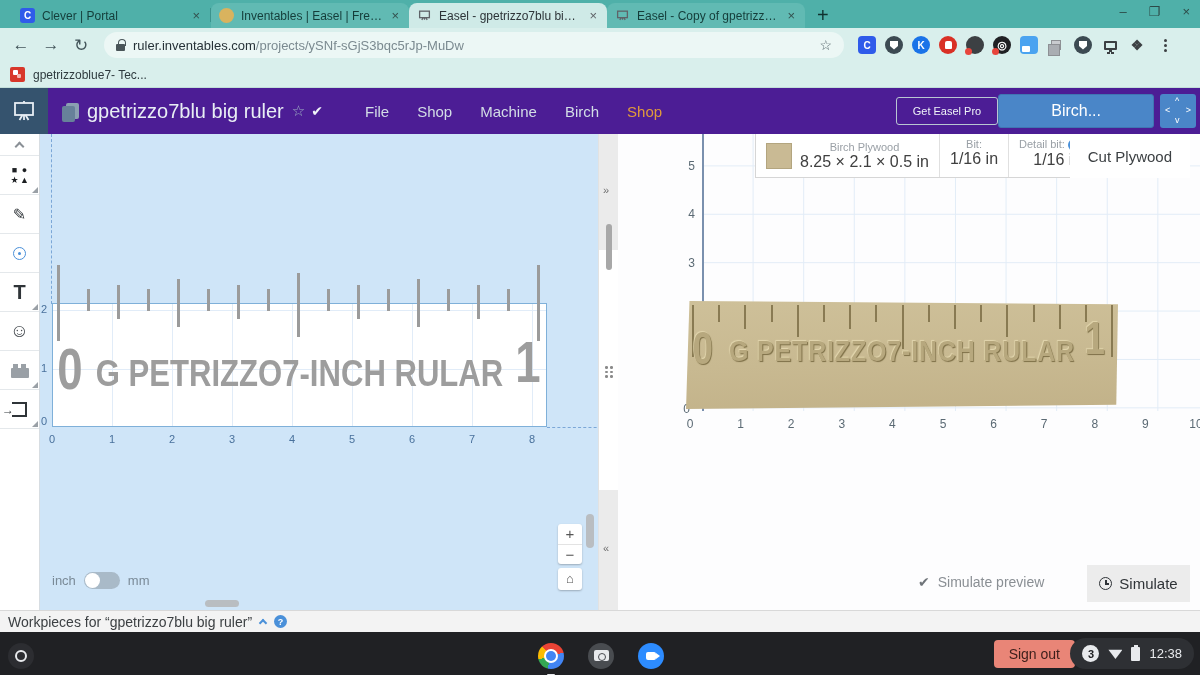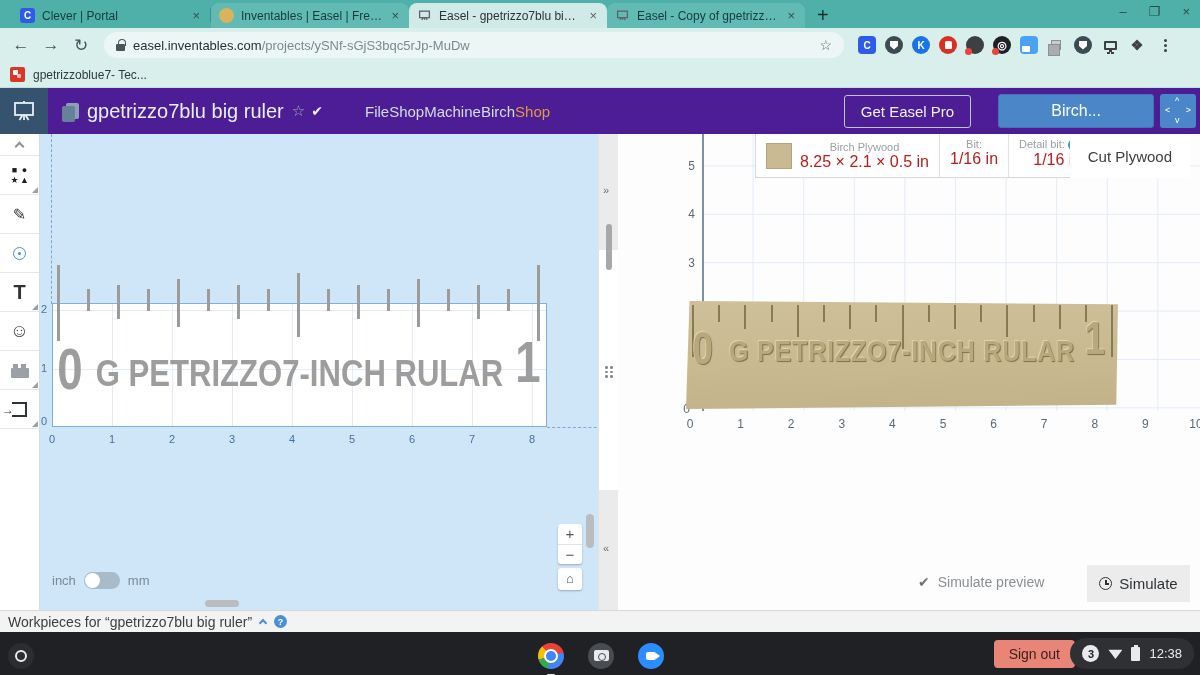--- a/index.html
+++ b/index.html
@@ -53,25 +53,25 @@
   .bmlabel{font-size:12px;color:#2e3a3e;}
 
   
   .ehead{height:46px;background:#4c1d95;display:flex;align-items:center;color:#dfe7ee;}
   .elogo{width:48px;height:46px;background:#35536e;display:flex;align-items:center;justify-content:center;}
   .docicon{width:13px;height:16px;background:#8ba0b2;border-radius:2px;position:relative;margin:0 8px 0 18px;}
   .docicon:before{content:"";position:absolute;left:-4px;top:3px;width:13px;height:16px;background:#5b7globalThis;background:#67819a;border-radius:2px;}
   .etitle{font-size:20px;color:#e8eef4;}
   .estar{color:#9db1c2;font-size:15px;margin-left:8px;}
   .echeck{color:#f0f4f8;font-size:14px;margin-left:6px;}
-  .emenus{display:flex;margin-left:42px;font-size:15px;color:#d3dde6;}
+  .emenus{display:flex;gap:28px;margin-left:42px;font-size:15px;color:#d3dde6;}
   .emenus .mi{cursor:pointer;}
   .emenus .shop{color:#e09a3c;}
   .ehead .spacer{flex:1;}
-  .getpro{border:1px solid #b9c6d2;border-radius:3px;color:#eef3f7;font-size:15px;padding:7px 16px;margin-right:27px;background:transparent;}
+  .getpro{border:1px solid #b9c6d2;border-radius:3px;color:#eef3f7;font-size:11px;padding:7px 16px;margin-right:0;background:transparent;}
   .carve{background:#4a86c8;border:1px solid #3f76b2;border-radius:3px;color:#fff;font-size:16px;padding:7px 52px;margin-right:6px;}
   .dpad{position:relative;width:36px;height:34px;background:#4a86c8;border-radius:3px;color:#fff;font-size:9px;margin-right:4px;}
   .dpad span{position:absolute;line-height:1;}
   .dpad .u{top:3px;left:15px;} .dpad .d{bottom:3px;left:15px;} .dpad .l{left:5px;top:12px;} .dpad .r{right:5px;top:12px;}
 
   
   .main{display:flex;height:476px;}
   .tools{width:40px;background:#fff;border-right:1px solid #d7dde2;display:flex;flex-direction:column;}
   .tcell{height:39px;border-bottom:1px solid #e4e8eb;display:flex;align-items:center;justify-content:center;position:relative;color:#2f3438;}
   .tcell.first{height:22px;color:#8a9096;}
@@ -129,21 +129,21 @@
     background:linear-gradient(178deg,#cec099 0%,#c8b991 55%,#c2b289 100%);
     clip-path:polygon(0.8% 0%,100% 3%,99.6% 96%,0% 100%);}
   .ptick{position:absolute;top:4px;width:2px;background:#7d6f47;opacity:.85;}
   .pnum{position:absolute;font-weight:700;font-size:46px;line-height:1;transform:scaleX(.8);
     color:#b7a87e;text-shadow:1px 1px 1px #7e7048,-1px -1px 1px #e2d6ae;}
   .ptext{position:absolute;left:0;width:100%;top:36px;text-align:center;font-weight:700;font-size:29px;letter-spacing:1px;transform:scaleX(.86);line-height:1;
     color:#b7a87e;text-shadow:1px 1px 1px #7e7048,-1px -1px 1px #e2d6ae;}
   .matcard{position:absolute;left:137px;top:0;height:44px;display:flex;background:#fff;border:1px solid #d6d6d6;border-top:none;}
   .mcsec{padding:4px 10px;border-right:1px solid #e0e0e0;text-align:center;}
   .mclabel{font-size:11px;color:#9aa0a6;}
-  .mcvalue{font-size:16px;color:#b91c1c;}
+  .mcvalue{font-size:16px;color:#404040;}
   .mcmat{display:flex;gap:8px;align-items:center;}
   .swatch{width:26px;height:26px;background:#c9ba94;border:1px solid #b3a57f;}
   .helpq{display:inline-flex;width:12px;height:12px;border-radius:50%;background:#4a90d9;color:#fff;font-size:9px;align-items:center;justify-content:center;font-weight:bold;}
   .closex{display:inline-block;border:1px solid #bcd4ee;color:#4a90d9;font-size:9px;line-height:10px;padding:0 3px;margin-left:3px;background:#fff;}
   .cutsettings{position:absolute;right:10px;top:0;height:44px;display:flex;align-items:center;padding:0 18px;font-size:15px;color:#3c4043;background:#fff;}
   .detrow{position:absolute;left:300px;top:440px;display:flex;align-items:center;gap:8px;font-size:14px;color:#8a8f94;}
   .detrow .ck{color:#6f7479;font-size:14px;}
   .simbtn{position:absolute;left:469px;top:431px;width:103px;height:37px;background:#ececec;display:flex;align-items:center;justify-content:center;gap:7px;font-size:15px;color:#2f3337;}
   .clockicon{width:13px;height:13px;border:1.5px solid #2f3337;border-radius:50%;position:relative;}
   .clockicon:before{content:"";position:absolute;left:5px;top:2px;width:1.5px;height:4px;background:#2f3337;}
@@ -226,21 +226,21 @@
       <span>×</span>
     </div>
   </div>
 
   <div class="toolbar">
     <span class="navbtn">←</span>
     <span class="navbtn">→</span>
     <span class="navbtn">↻</span>
     <div class="addr">
       <span class="lock"></span>
-      <span><span class="domain">easel.inventables.com</span><span class="path">/projects/ySNf-sGjS3bqc5rJp-MuDw</span></span>
+      <span><span class="domain">ruler.inventables.com</span><span class="path">/projects/ySNf-sGjS3bqc5rJp-MuDw</span></span>
       <span class="star">☆</span>
     </div>
     <div class="exts">
       <span class="ext sq" style="background:#2f5bea">C</span>
       <span class="ext" style="background:#3c4a52">
           <span class="shieldglyph"></span>
         </span>
       <span class="ext" style="background:#1a73e8">K</span>
       <span class="ext" style="background:#d93025">
           <span class="palm"></span>

